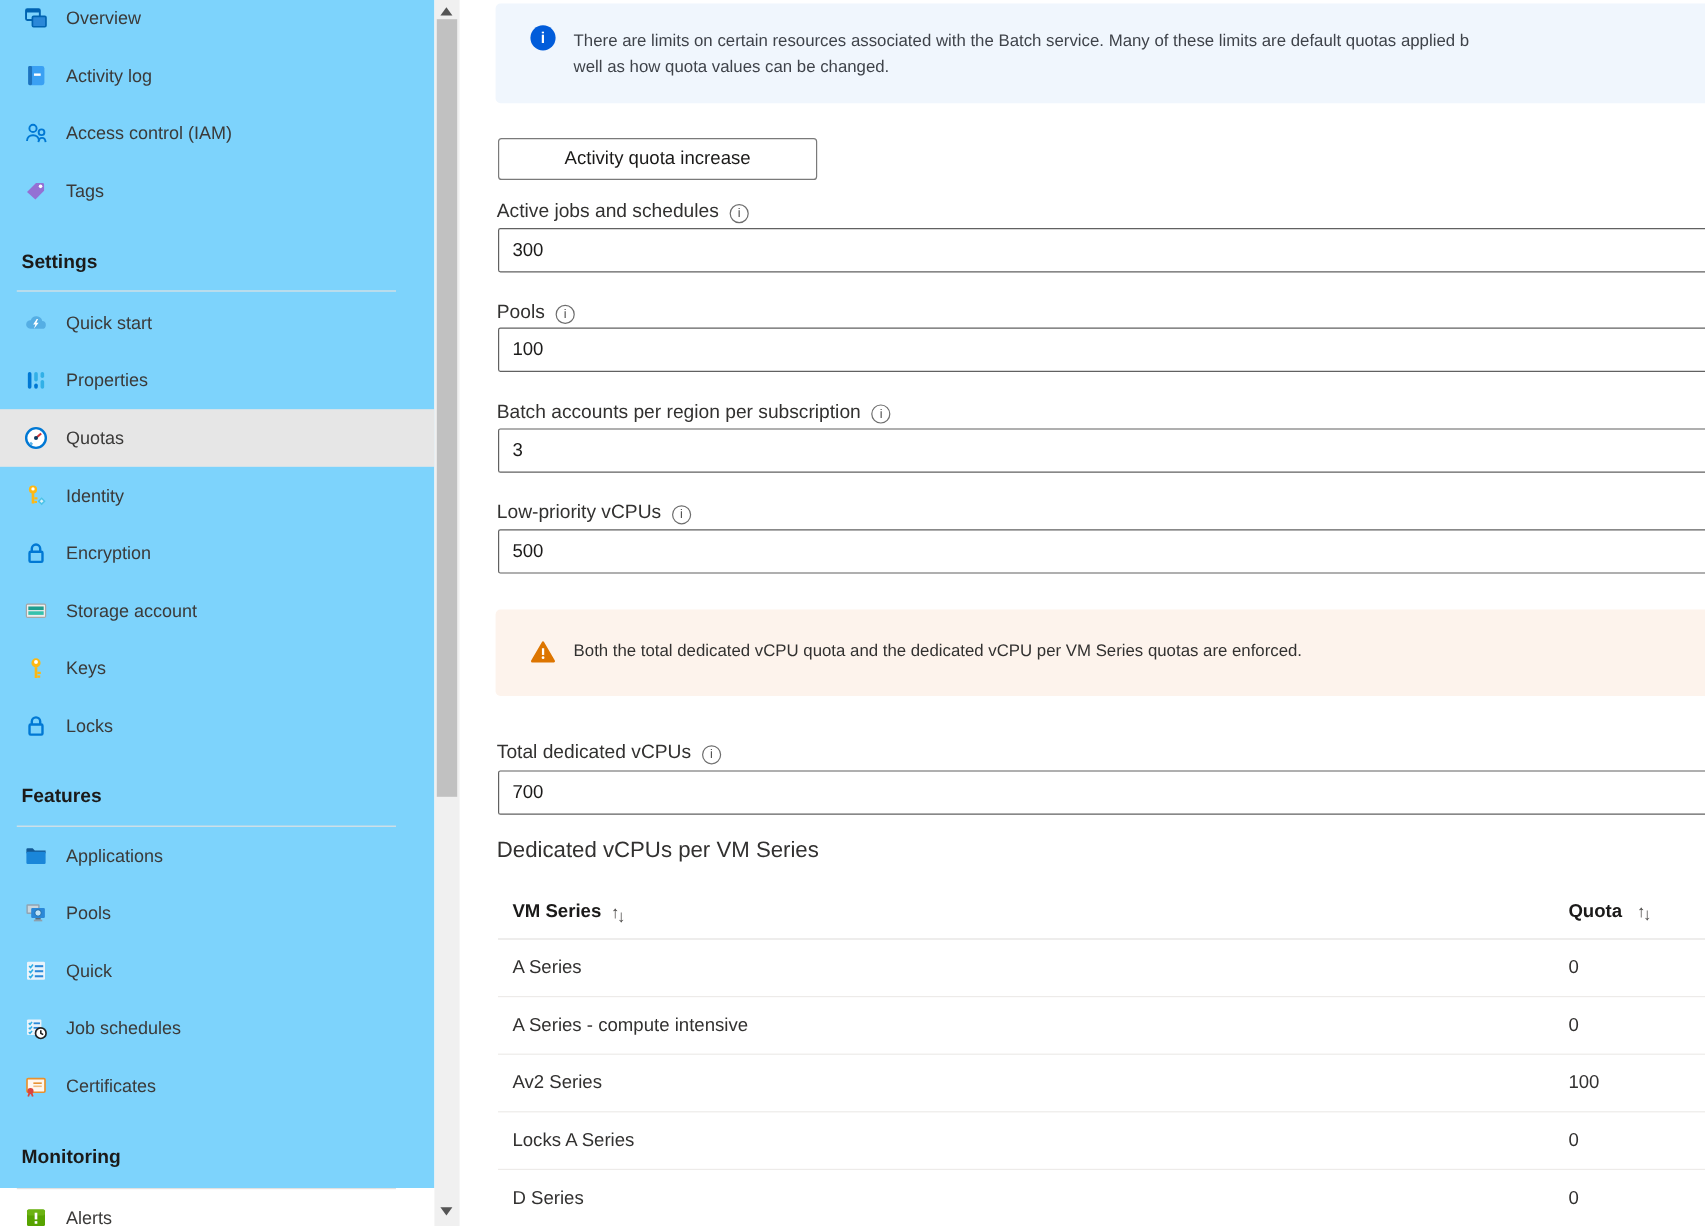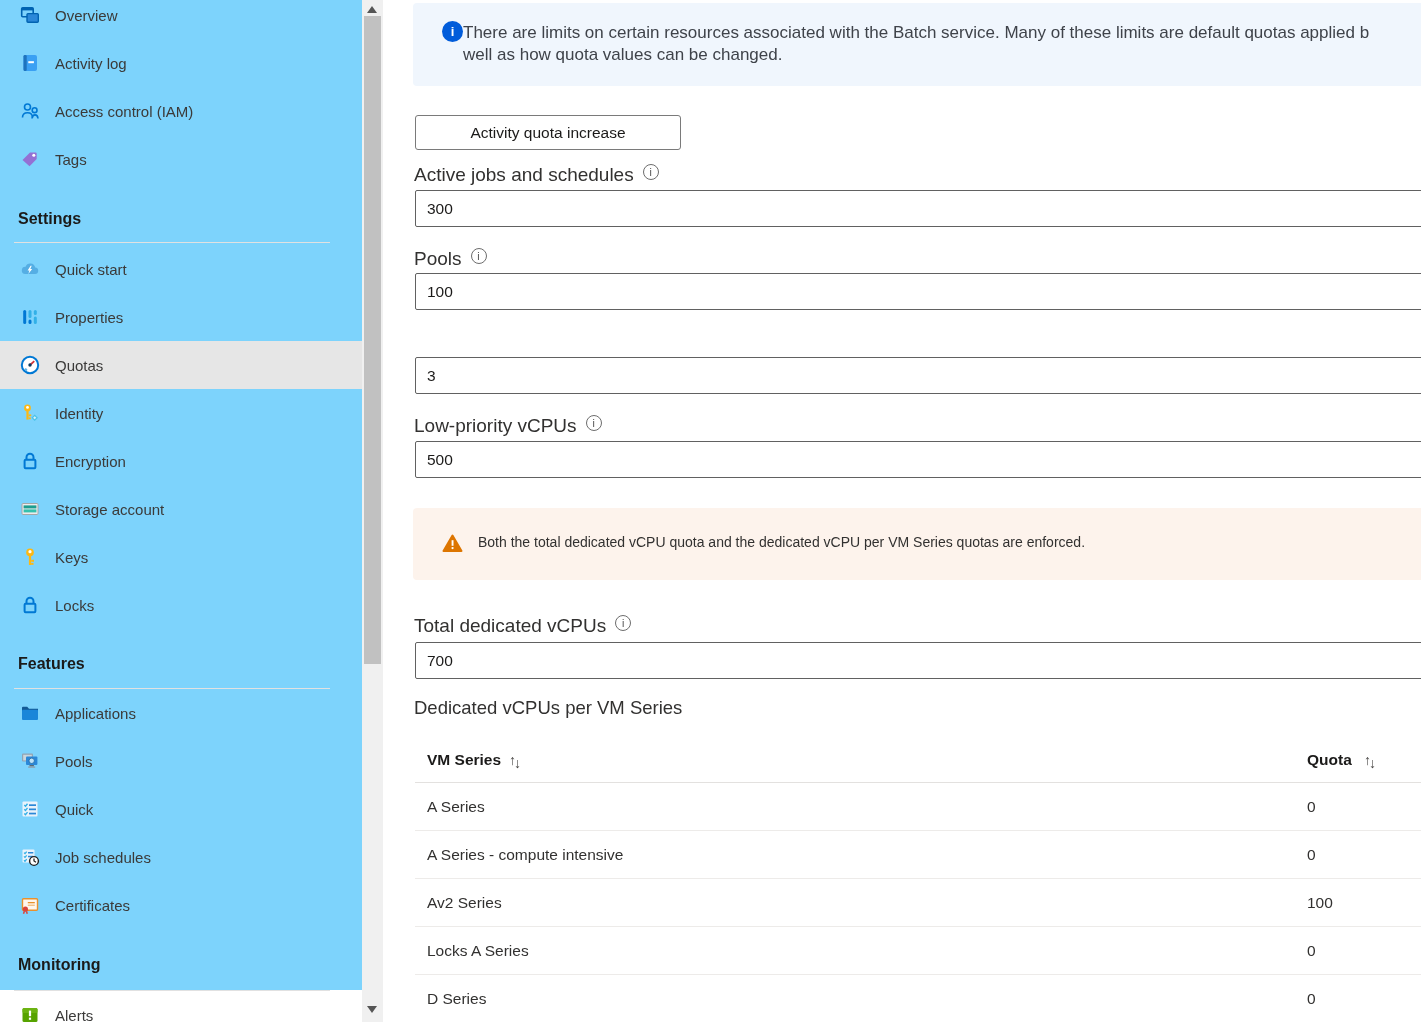--- a/index.html
+++ b/index.html
@@ -30,29 +30,29 @@
 
   
   .main { position:absolute; left:413px; top:0; width:1160px; height:1022px; }
 
   .info-banner { position:absolute; left:0; top:3px; width:1160px; height:83px;
                  background:#f0f6fd; border-radius:4px; }
   .info-badge { position:absolute; left:29px; top:18px; width:21px; height:21px; border-radius:50%;
                 background:#015cda; color:#fff; font-size:13px; font-weight:700;
                 display:flex; align-items:center; justify-content:center; font-style:normal; }
   .info-badge::before { content:"i"; }
-  .info-text { position:absolute; left:50px; top:19px; font-size:17px; color:#3f434a;
+  .info-text { position:absolute; left:65px; top:19px; font-size:14px; color:#3f434a;
                line-height:22px; white-space:nowrap; }
 
   .btn { position:absolute; left:2px; top:115px; width:266px; height:35px; background:#fff;
          border:1px solid #7a7a7a; border-radius:3px; font-size:15.5px; color:#1b1a19;
          display:flex; align-items:center; justify-content:center; cursor:pointer; }
 
-  .field-label { position:absolute; left:1px; height:22px; display:flex; align-items:flex-start;
-                 gap:9px; font-size:19px; color:#323130; }
+  .field-label { position:absolute; left:1px; height:22px; display:flex; align-items:flex-end;
+                 gap:9px; font-size:16px; color:#323130; }
   .tip-dot { width:16px; height:16px; border:1px solid #6d6d6d; border-radius:50%;
              color:#4d4d4d; font-size:10.5px; display:flex; align-items:center;
              justify-content:center; cursor:pointer; }
   .tip-dot::before { content:"i"; }
   .tbox { position:absolute; left:2px; width:1158px; height:37px; border:1px solid #616161;
           border-radius:2px; background:#fff; padding:0 11px; font-size:15.5px; color:#1b1a19;
           font-family:"Liberation Sans", sans-serif; }
 
   .warn-banner { position:absolute; left:0; top:508px; width:1160px; height:72px;
                  background:#fdf3ec; border-radius:4px; display:flex; align-items:center; }
@@ -330,20 +330,24 @@
     <span class="tip-dot"></span>
   </div>
   <input class="tbox" style="top: 190px;" value="300">
 
   <div class="field-label" style="top:248px">
     <span>Pools</span>
     <span class="tip-dot"></span>
   </div>
   <input class="tbox" style="top: 273px;" value="100">
 
+  <div class="field-label" style="top:331px">
+    <span>Batch accounts per region per subscription</span>
+    <span class="tip-dot"></span>
+  </div>
   <input class="tbox" style="top: 357px;" value="3">
 
   <div class="field-label" style="top:415px">
     <span>Low-priority vCPUs</span>
     <span class="tip-dot"></span>
   </div>
   <input class="tbox" style="top: 441px;" value="500">
 
   <div class="warn-banner">
     <span class="warn-icon">

